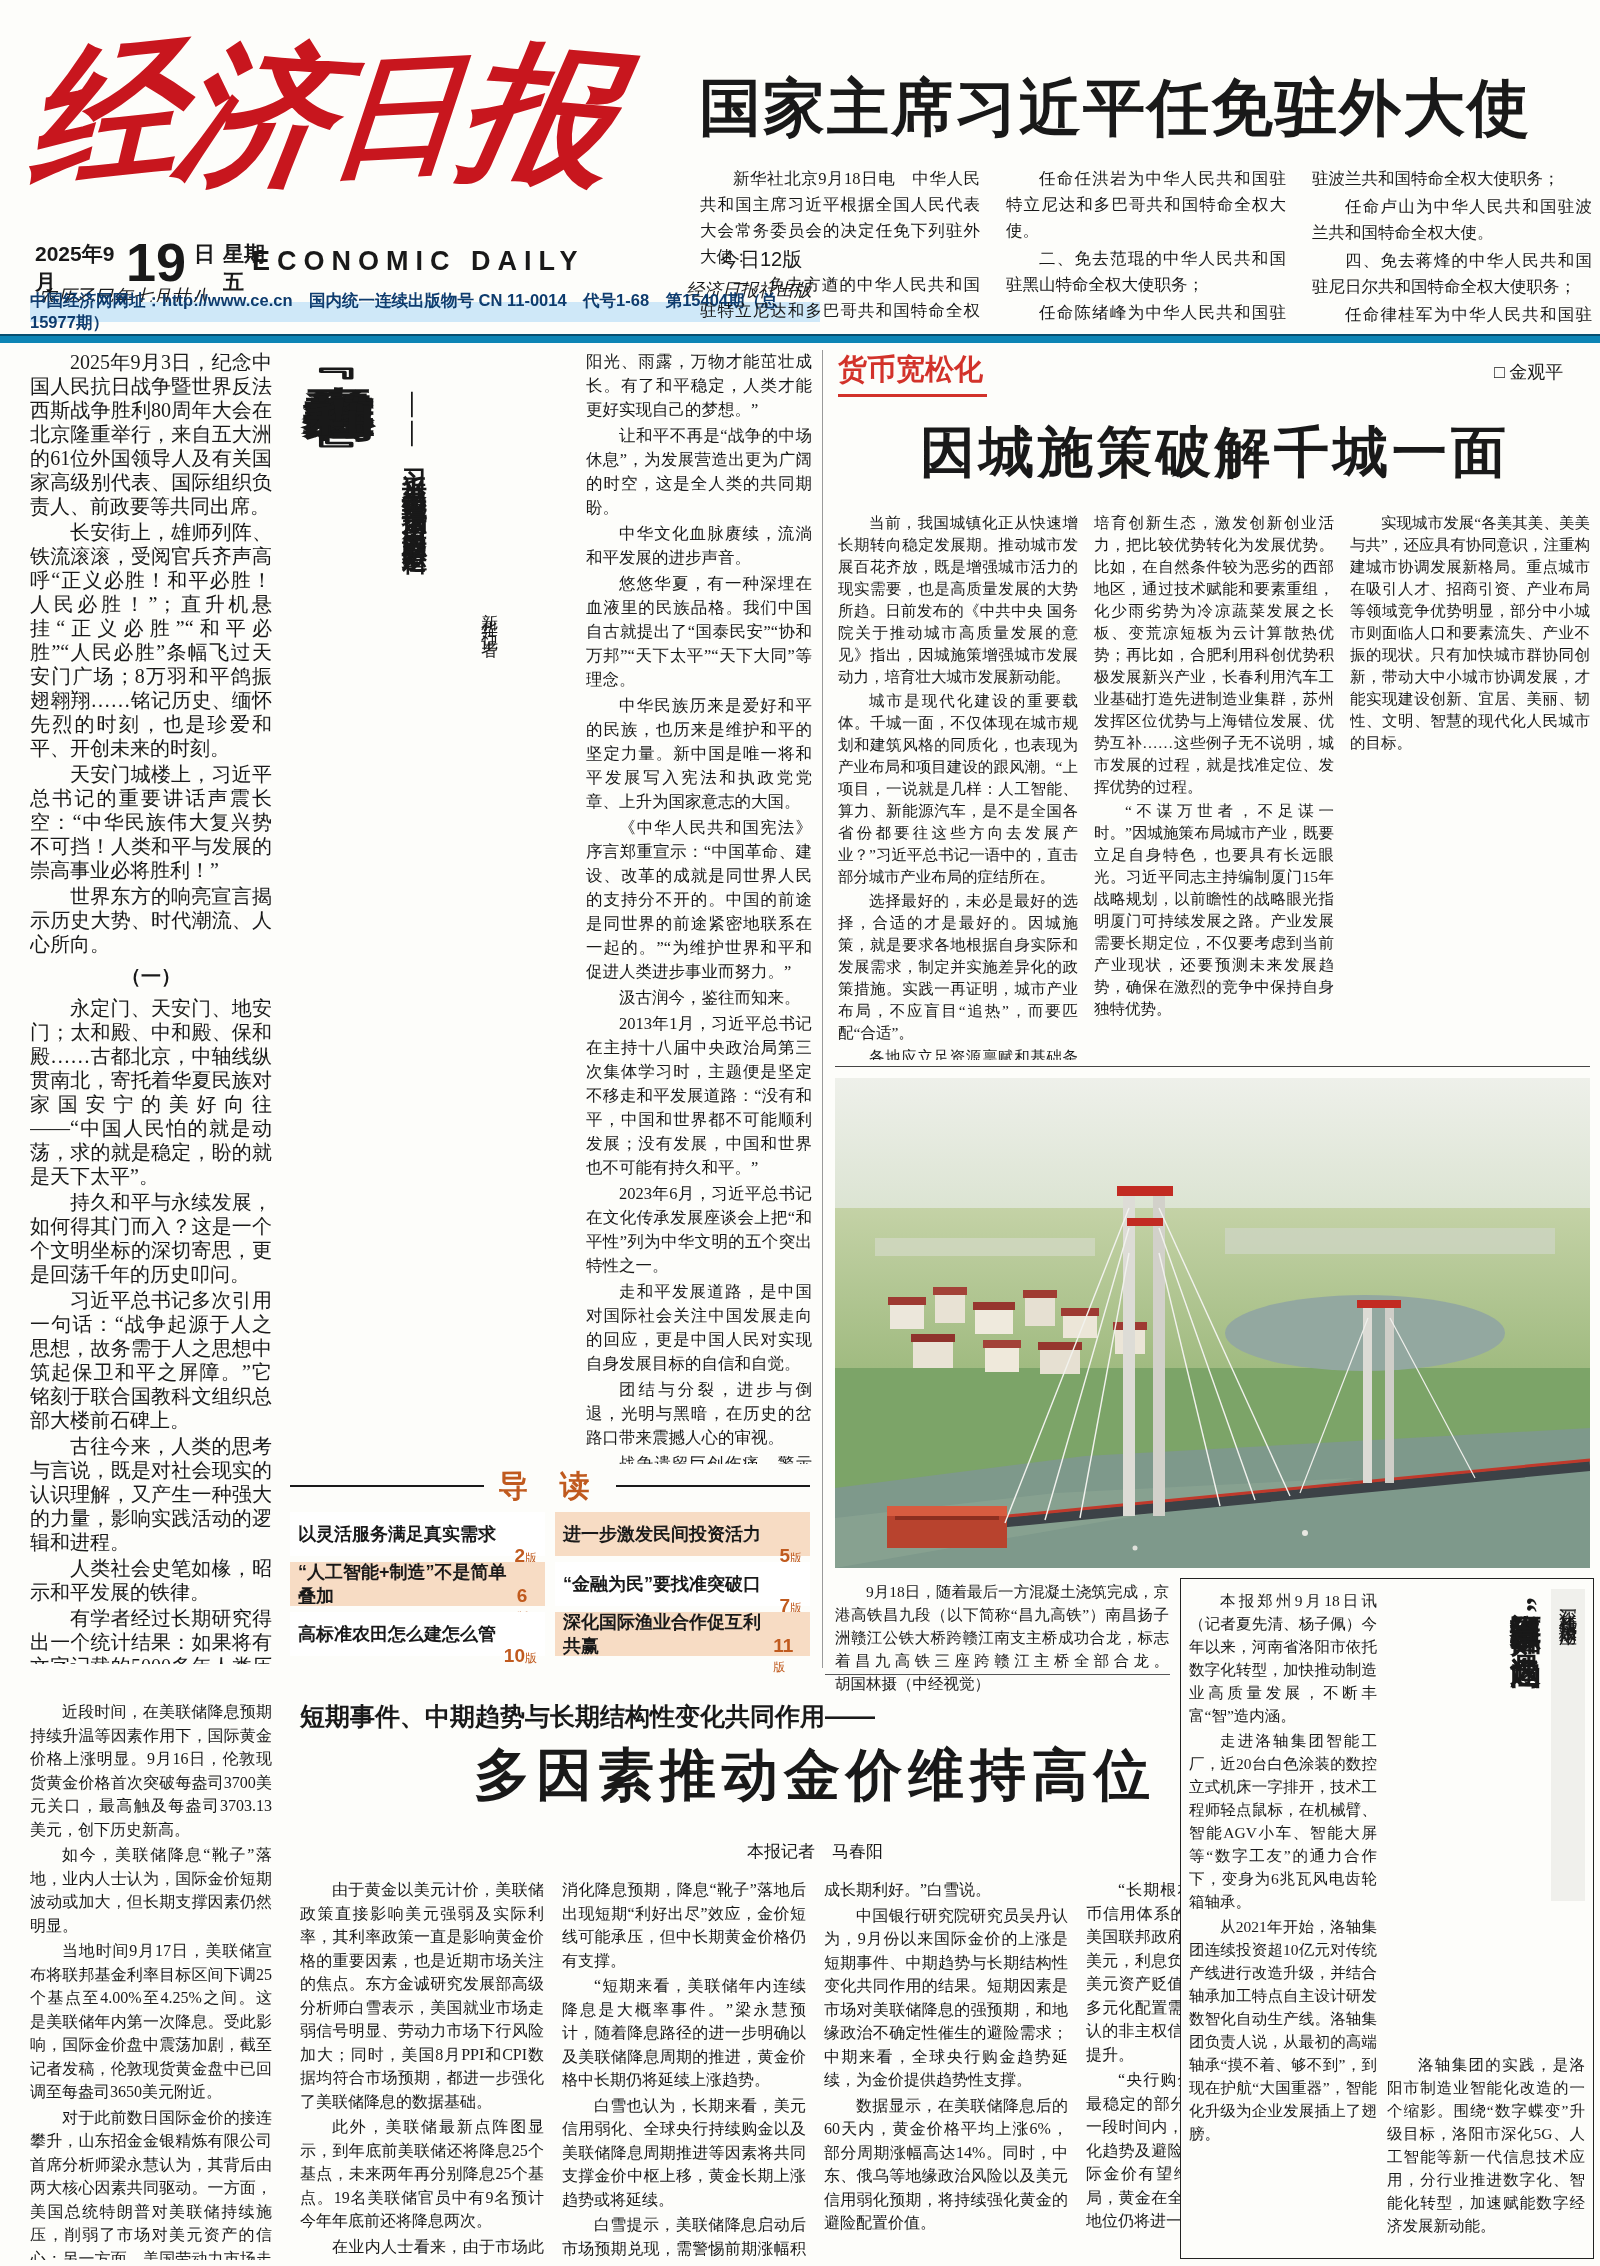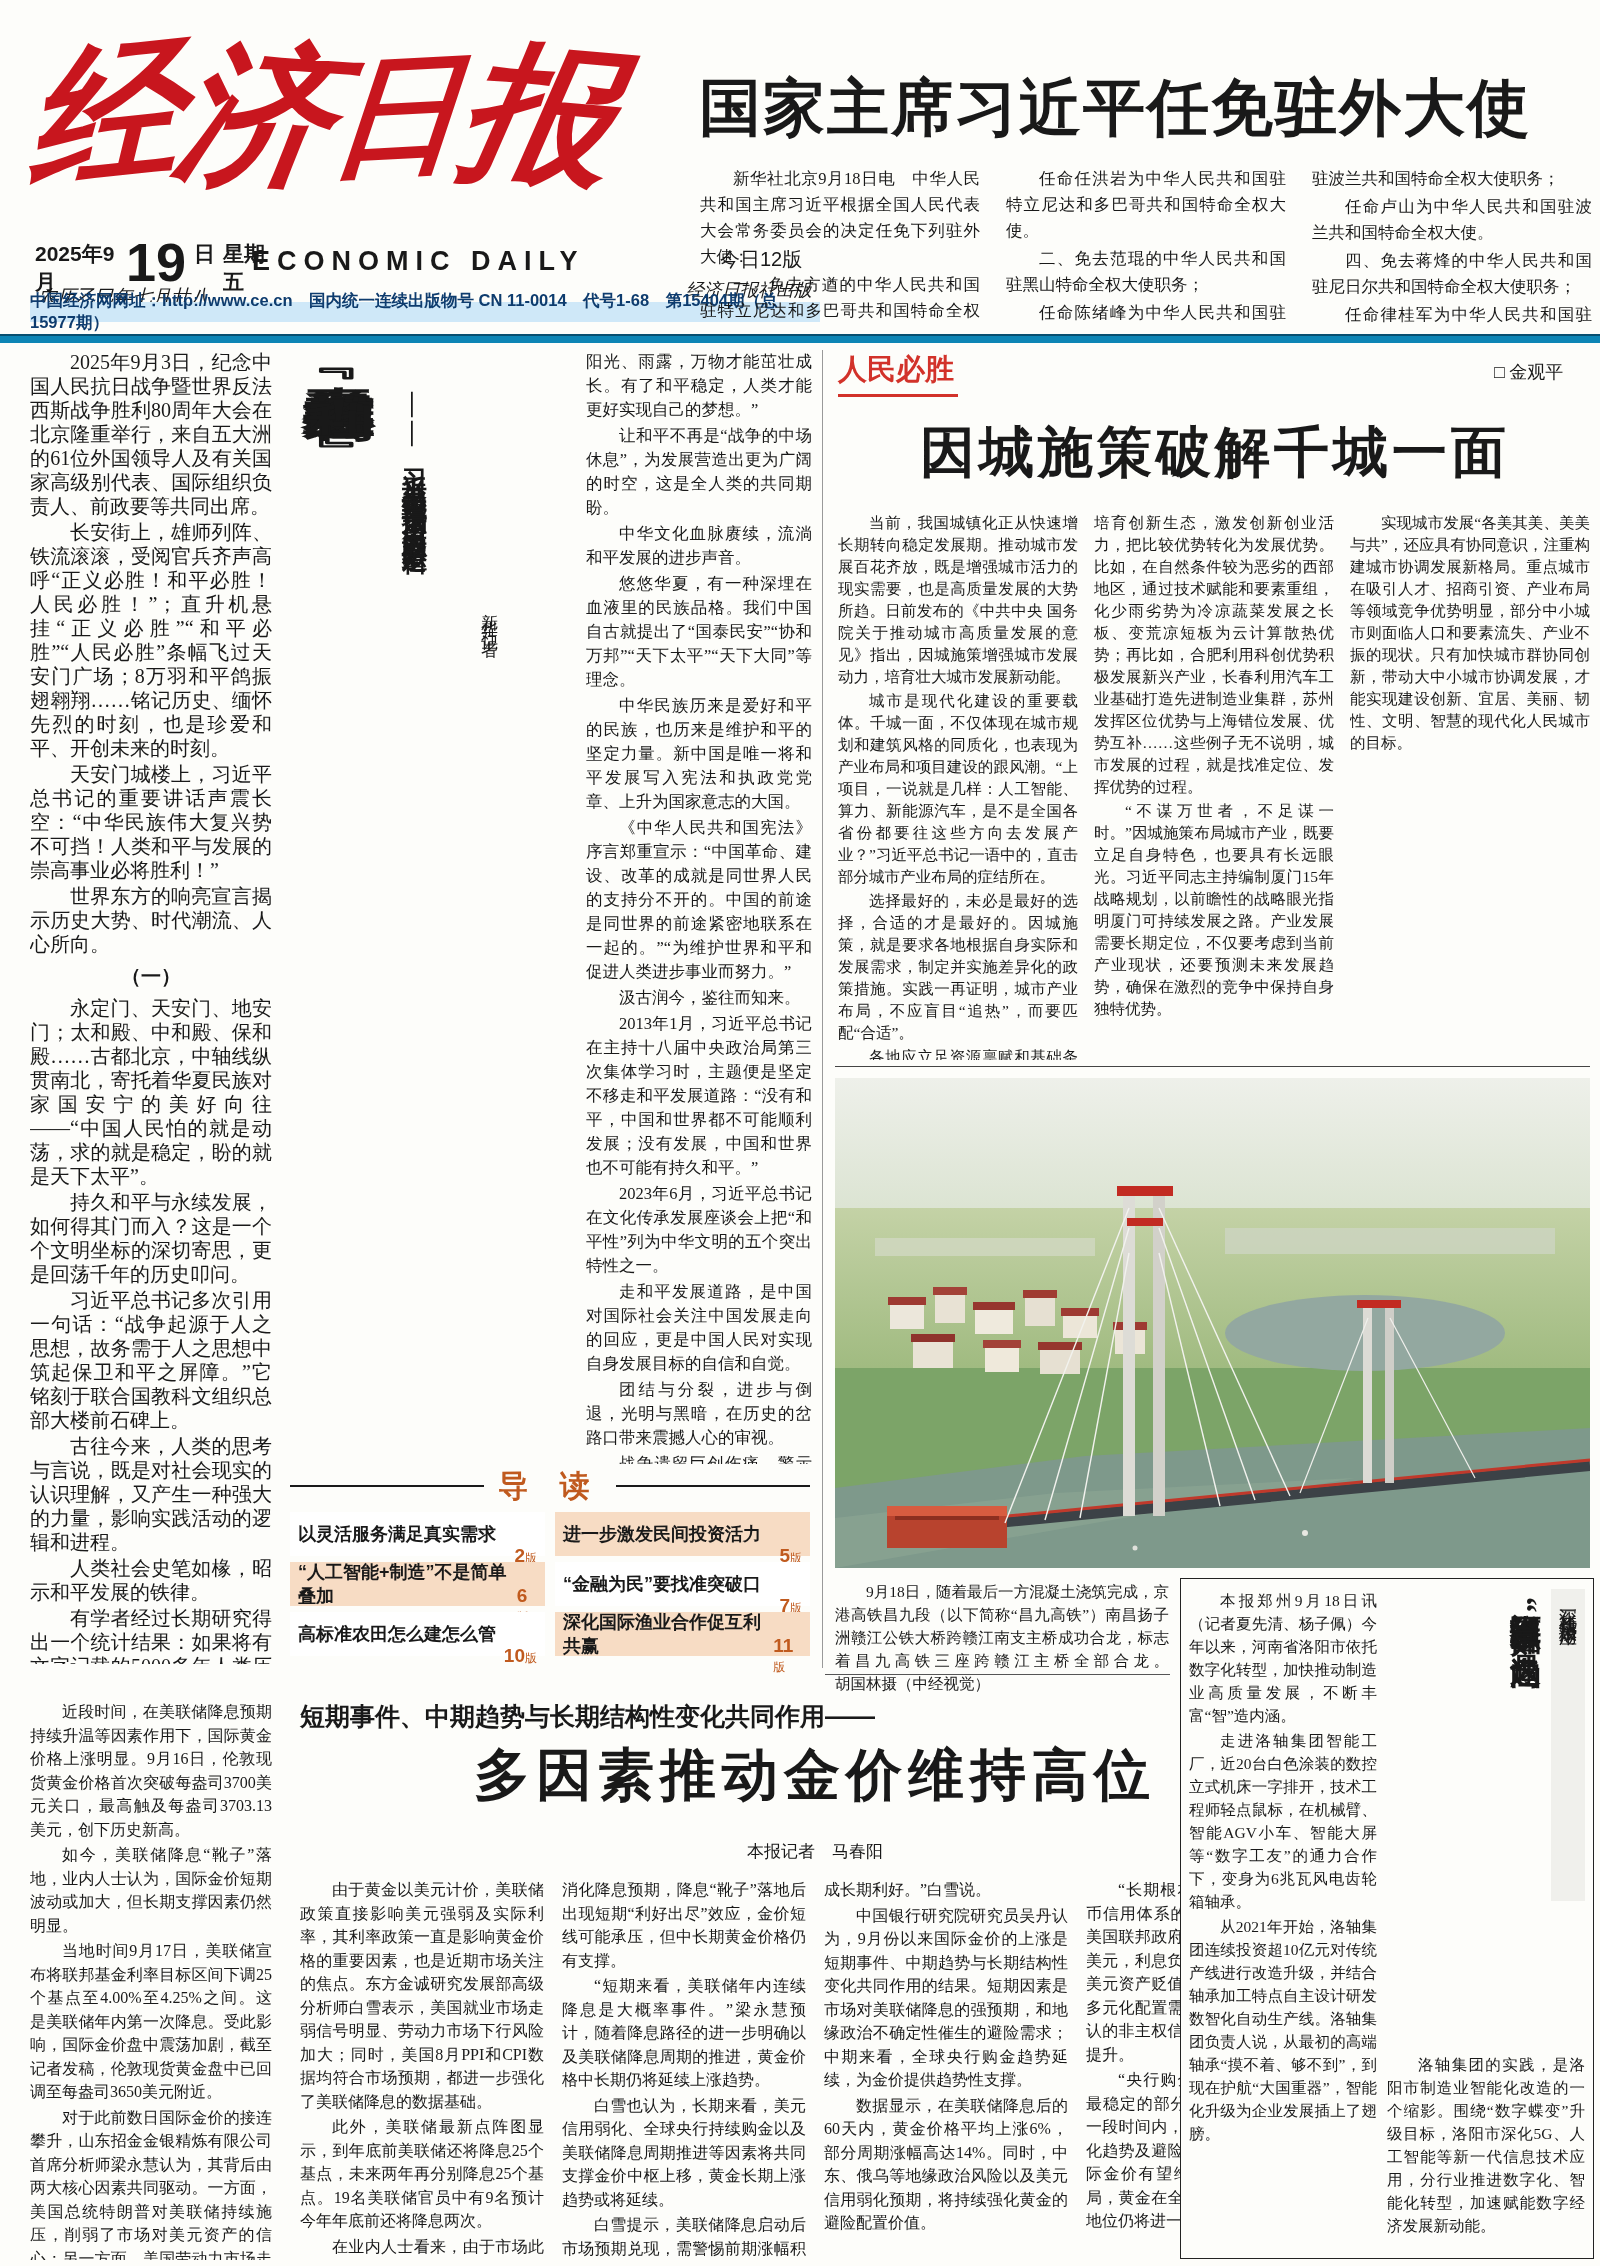--- a/index.html
+++ b/index.html
@@ -167,21 +167,21 @@
       <p class="para">《中华人民共和国宪法》序言郑重宣示：“中国革命、建设、改革的成就是同世界人民的支持分不开的。中国的前途是同世界的前途紧密地联系在一起的。”“为维护世界和平和促进人类进步事业而努力。”</p>
       <p class="para">汲古润今，鉴往而知来。</p>
       <p class="para">2013年1月，习近平总书记在主持十八届中央政治局第三次集体学习时，主题便是坚定不移走和平发展道路：“没有和平，中国和世界都不可能顺利发展；没有发展，中国和世界也不可能有持久和平。”</p>
       <p class="para">2023年6月，习近平总书记在文化传承发展座谈会上把“和平性”列为中华文明的五个突出特性之一。</p>
       <p class="para">走和平发展道路，是中国对国际社会关注中国发展走向的回应，更是中国人民对实现自身发展目标的自信和自觉。</p>
       <p class="para">团结与分裂，进步与倒退，光明与黑暗，在历史的岔路口带来震撼人心的审视。</p>
       <p class="para">战争遗留巨创伤痛，警示和平发展的珍贵。</p>
     </div>
   <div class="abs" id="vline1"></div>
 
-  <div class="abs sans" id="forum-label">人民必胜</div>
+  <div class="abs sans" id="forum-label">货币宽松化</div>
   <div class="abs" id="forum-byline">□ 金观平</div>
   <div class="abs sans" id="forum-headline">因城施策破解千城一面</div>
   <div class="abs" id="forum-cols">
     <div>
         <p class="para">当前，我国城镇化正从快速增长期转向稳定发展期。推动城市发展百花齐放，既是增强城市活力的现实需要，也是高质量发展的大势所趋。日前发布的《中共中央 国务院关于推动城市高质量发展的意见》指出，因城施策增强城市发展动力，培育壮大城市发展新动能。</p>
         <p class="para">城市是现代化建设的重要载体。千城一面，不仅体现在城市规划和建筑风格的同质化，也表现为产业布局和项目建设的跟风潮。“上项目，一说就是几样：人工智能、算力、新能源汽车，是不是全国各省份都要往这些方向去发展产业？”习近平总书记一语中的，直击部分城市产业布局的症结所在。</p>
         <p class="para">选择最好的，未必是最好的选择，合适的才是最好的。因城施策，就是要求各地根据自身实际和发展需求，制定并实施差异化的政策措施。实践一再证明，城市产业布局，不应盲目“追热”，而要匹配“合适”。</p>
         <p class="para">各地应立足资源禀赋和基础条件，</p>
       </div>
     <div>

